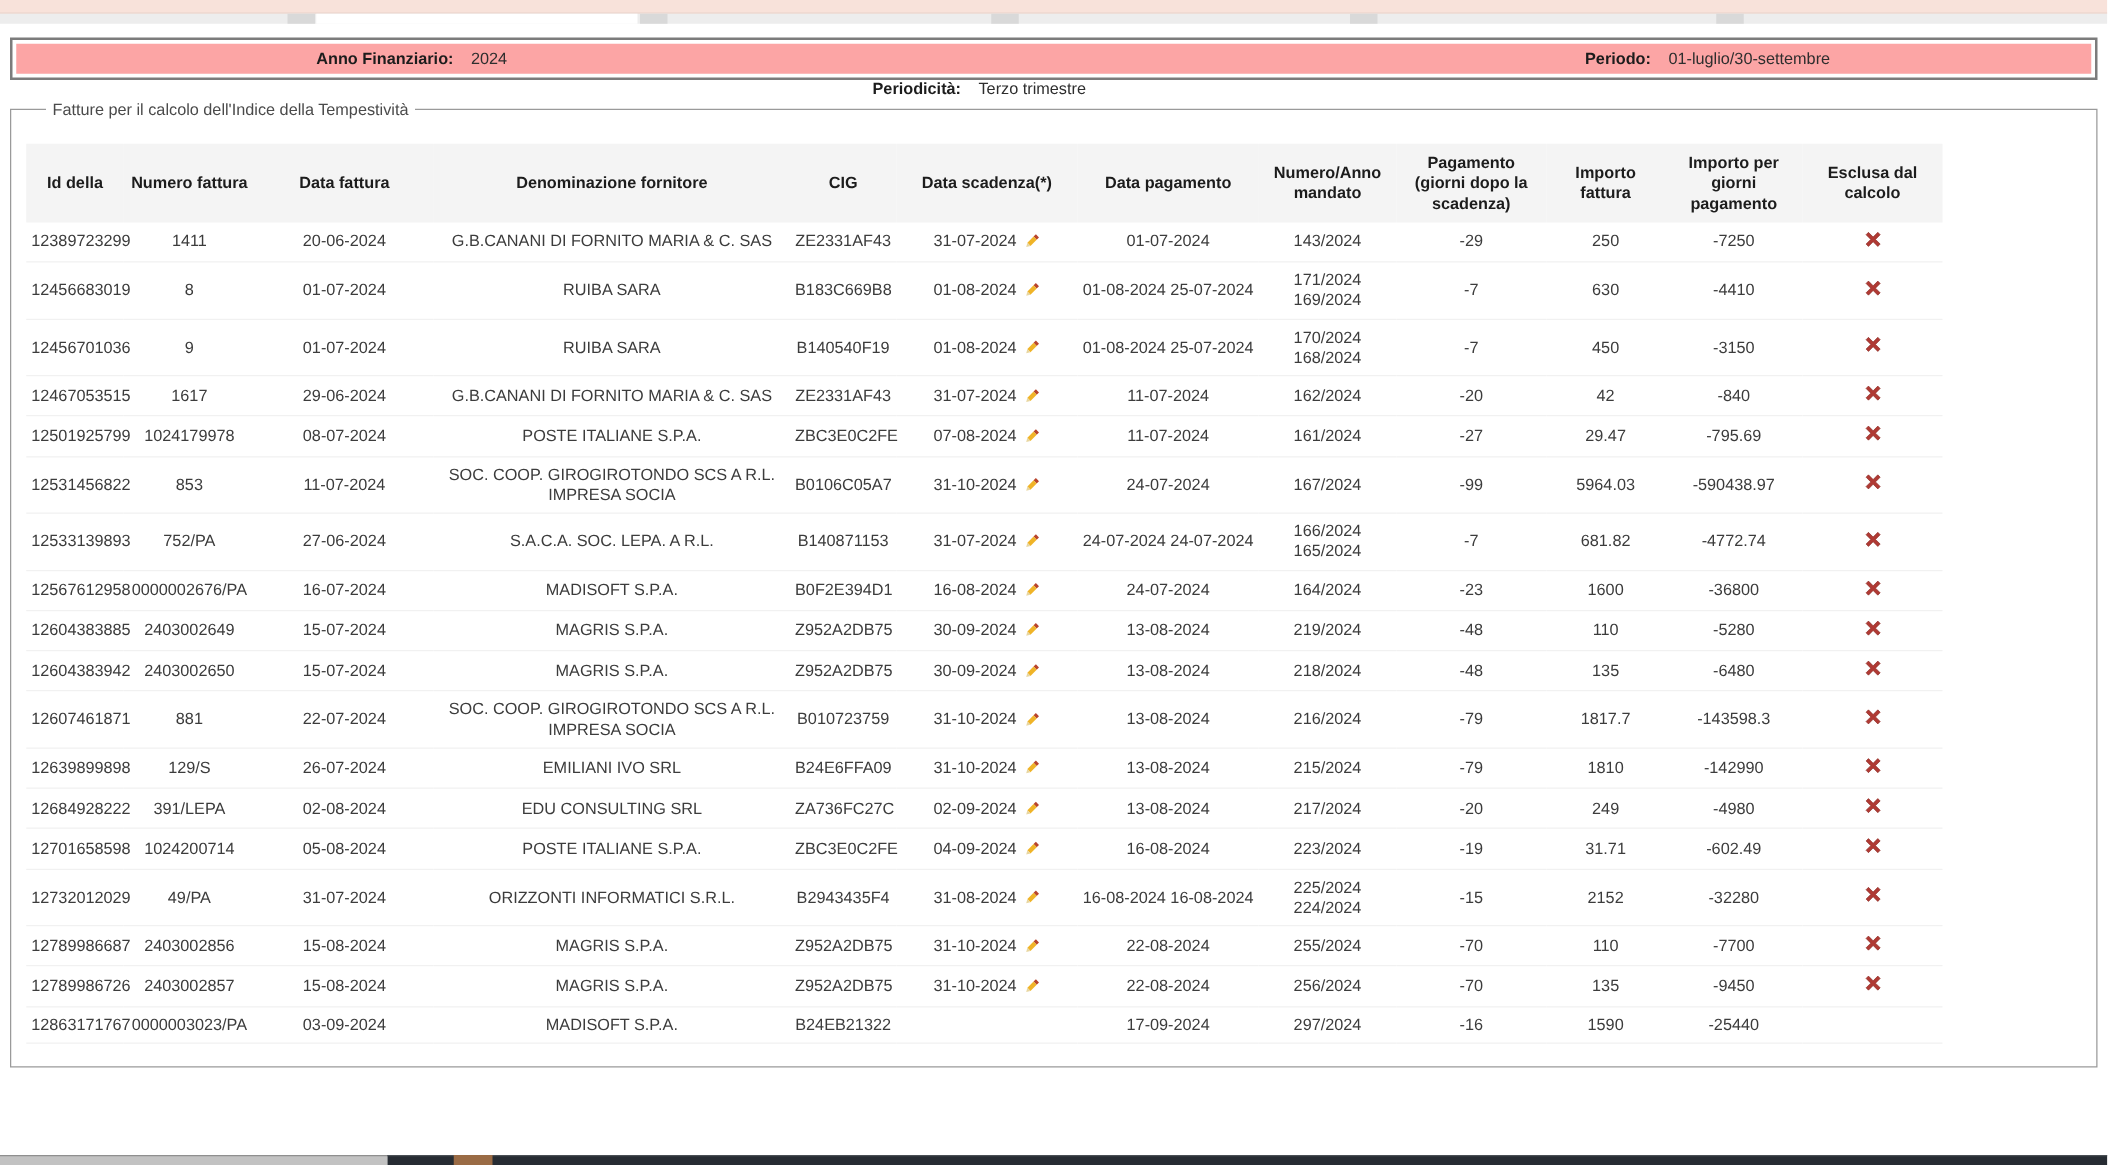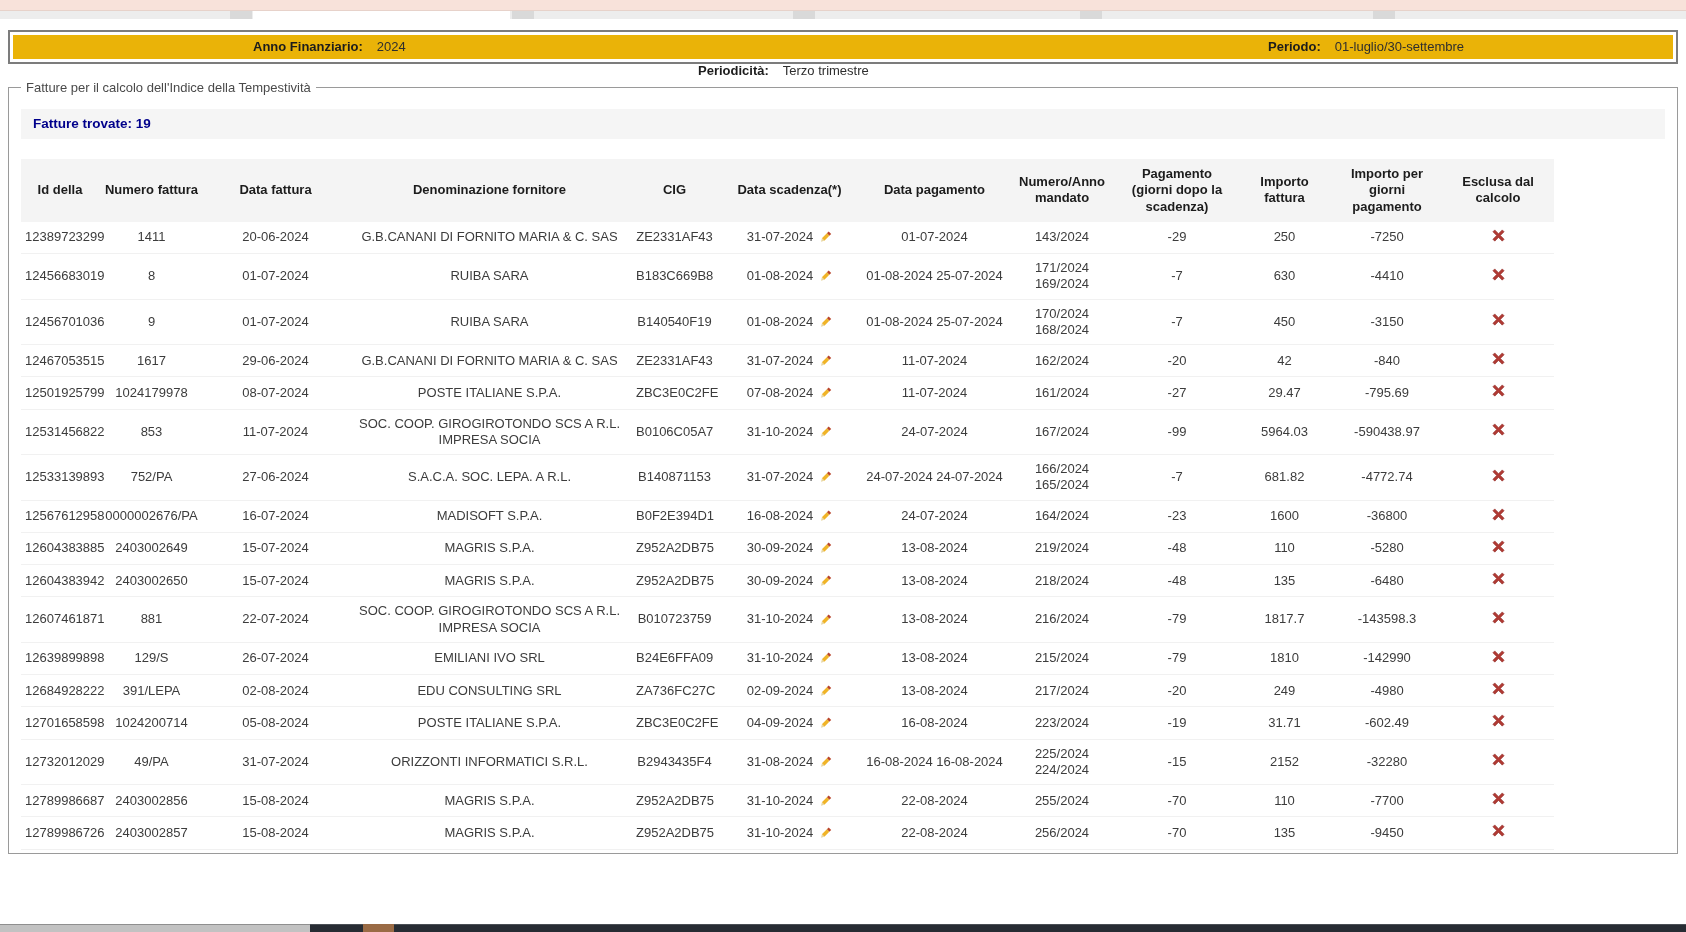--- a/index.html
+++ b/index.html
@@ -13,41 +13,41 @@
     color: #3a3a3a;
   }
   
   .chrome-peach { height: 11px; background: #f8e2da; border-bottom: 1px solid #e7d2ca; }
   .chrome-tabs { height: 8px; background: #ededed; position: relative; }
   .chrome-tabs .seg-white { position:absolute; top:0; bottom:0; left:253px; width:257px; background:#fff; }
   .chrome-tabs .favicon { position:absolute; top:0; bottom:0; width:22px; background:#d9d9d9; }
 
   
   .filters-panel { margin: 11px 8px 0; border: 2px solid #7c7c7c; background: #fff; padding: 3px; }
-  .filters-row { background: #eab308; height: 24px; position: relative; font-size: 13px; }
+  .filters-row { background: #fca5a5; height: 24px; position: relative; font-size: 13px; }
   .filter-group { position: absolute; top: 0; height: 24px; line-height: 24px; white-space: nowrap; }
   .filter-label { font-weight: bold; color: #1c1c1c; margin-right: 14px; }
   .filter-value { color: #2e2e2e; }
   .fg-anno { left: 240px; }
   .fg-periodicita { left: 685px; margin-top: 24px; }
   .fg-periodo { left: 1255px; }
 
   
   .index-banner {
     margin: 20px 8px 0; border: 1px solid #b0b0b0;
     background: #ffff00; height: 23px; line-height: 21px;
     padding-left: 12px; font-weight: bold; font-size: 13px; color: #222;
   }
 
   
   .invoices-fieldset {
     margin: 16px 8px 0; border: 1px solid #9a9a9a;
     height: 774px; padding: 0 12px; overflow: hidden;
   }
-  .invoices-fieldset legend { font-size: 13px; color: #4a4a4a; padding: 0 5px; margin-left: 0; }
+  .invoices-fieldset legend { font-size: 13px; color: #4a4a4a; padding: 0 5px; margin-left: 16px; }
 
   .count-bar {
     margin-top: 14px; background: #f5f5f5; height: 30px; line-height: 30px;
     padding-left: 12px; color: #00008b; font-weight: bold; font-size: 13.5px;
   }
 
   
   table.invoices { margin-top: 20px; border-collapse: collapse; table-layout: fixed; width: 1533px; font-size: 13px; }
   table.invoices thead tr { background: #f4f4f4; }
   table.invoices th { font-weight: bold; color: #1c1c1c; text-align: center; vertical-align: middle; padding: 7px 4px; line-height: 1.25; }
@@ -87,23 +87,20 @@
       <div class="filter-group fg-periodo">
         <span class="filter-label">Periodo:</span><span class="filter-value">01-luglio/30-settembre</span>
       </div>
     </div>
   </div>
 
 
   <fieldset class="invoices-fieldset">
     <legend>Fatture per il calcolo dell'Indice della Tempestività</legend>
 
-    <div class="count-bar">
-      <span>Fatture trovate: 19</span>
-    </div>
 
     <table class="invoices">
       <colgroup>
         <col style="width:78px">
           <col style="width:105px">
           <col style="width:143px">
           <col style="width:285px">
         <col style="width:85px">
           <col style="width:145px">
           <col style="width:145px">

